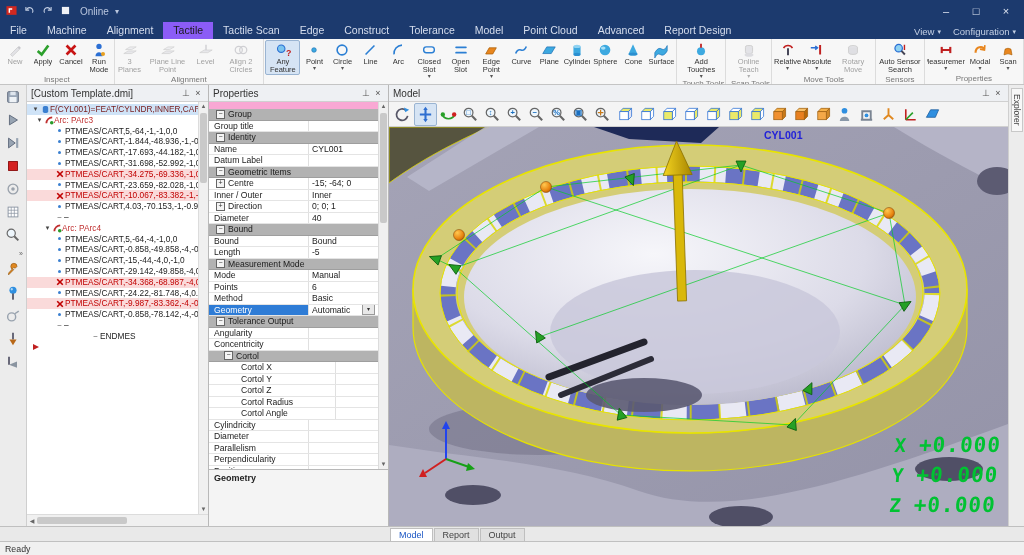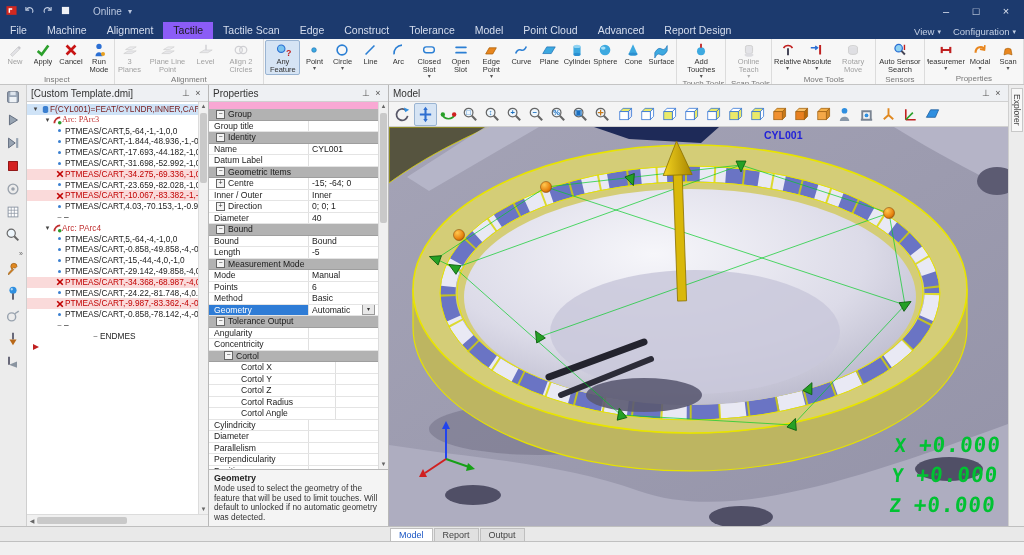--- a/index.html
+++ b/index.html
@@ -1,21 +1,21 @@
 <!DOCTYPE html>
 <html><head>
 <meta charset="utf-8">
 <style>
   html,body{margin:0;padding:0}
   body{width:1024px;height:555px;overflow:hidden;font-family:"Liberation Sans",sans-serif;font-size:10px;background:#e8e8e8;color:#222;-webkit-user-select:none;user-select:none}
   .app{width:1024px;height:555px;display:flex;flex-direction:column}
   
   .titlebar{height:22px;background:#1c3a6e;display:flex;align-items:center;color:#c8d2e8;flex:0 0 auto}
   .qat{display:flex;align-items:center;gap:5px;padding-left:5px}
-  .online{font-size:10px;margin-left:21px;color:#b9c6de}
+  .online{font-size:10px;margin-left:8px;color:#b9c6de}
   .tb-caret{font-size:8px;margin-left:6px;color:#b9c6de}
   .tb-spacer{flex:1}
   .winbtns{display:flex;gap:2px;padding-right:4px}
   .winbtn{width:28px;height:18px;display:flex;align-items:center;justify-content:center;color:#dfe6f2;font-size:11px}
   
   .menubar{height:17px;background:#1c3a6e;display:flex;align-items:flex-start;position:relative;flex:0 0 auto}
   .mtab{padding:2px 10px 3px;color:#d6deee;font-size:10.5px;white-space:nowrap}
   .mtab.active{background:#8b5cf6;color:#1a1a1a}
   .menubar-right{position:absolute;right:8px;bottom:2px;display:flex;gap:12px;color:#c3cfe4;font-size:9.5px}
   .mr-item{display:flex;align-items:center;gap:3px}
@@ -477,21 +477,21 @@
         <div class="tree" id="tree">
             <div class="trow sel feat" style="padding-left: 4px;">
               <span class="texp">▾</span>
               <span class="tico">
                 <svg viewBox="0 0 10 10" width="9" height="9">
                   <rect x="2" y="1" width="6" height="8" rx="2" fill="#3a7fd0"></rect>
                 </svg>
               </span>
               <span>F(CYL001)=FEAT/CYLNDR,INNER,CART,-15,-64,0,0,0,1,40</span>
             </div>
-            <div class="trow arc" style="padding-left: 16px; font-family: Liberation Serif, serif;">
+            <div class="trow arc" style="padding-left: 8px;">
               <span class="texp">▾</span>
               <span class="tico">
                 <svg viewBox="0 0 10 10" width="9" height="9">
                   <path d="M8 1.5 A7 7 0 0 0 1.5 8" fill="none" stroke="#c03030" stroke-width="2"></path>
                   <circle cx="7.5" cy="7.5" r="2" fill="#2a9a2a"></circle>
                 </svg>
               </span>
               <span>Arc: PArc3</span>
             </div>
             <div class="trow" style="padding-left: 28px;">
@@ -870,21 +870,20 @@
           </div>
         <div class="vscroll">
           <span class="ar">▲</span>
           <div class="vthumb" style="height:110px;margin-top:2px"></div>
           <div class="vfill"></div>
           <span class="ar">▼</span>
         </div>
       </div>
       <div class="pdesc">
         <div class="dt">Geometry</div>
-        <div class="dx">Mode used to select the geometry of the feature that will be used to limit touches. Will default to unlocked if no automatic geometry was detected.</div>
       </div>
     </div>
 
     <div class="vp">
       <div class="phead">
         <span class="t">Model</span>
         <span class="phicon">⊥</span>
         <span class="phicon">×</span>
       </div>
       <div class="vp-toolbar" id="vptoolbar">
@@ -1180,15 +1179,16 @@
 
   </div>
 
   <div class="bottomtabs" id="bottomtabs">
       <span class="btab active">Model</span>
       <span class="btab">Report</span>
       <span class="btab">Output</span>
     </div>
 
   <div class="statusbar">
+    <div class="status-left">Ready</div>
   </div>
 
 </div>
 
 </body></html>

